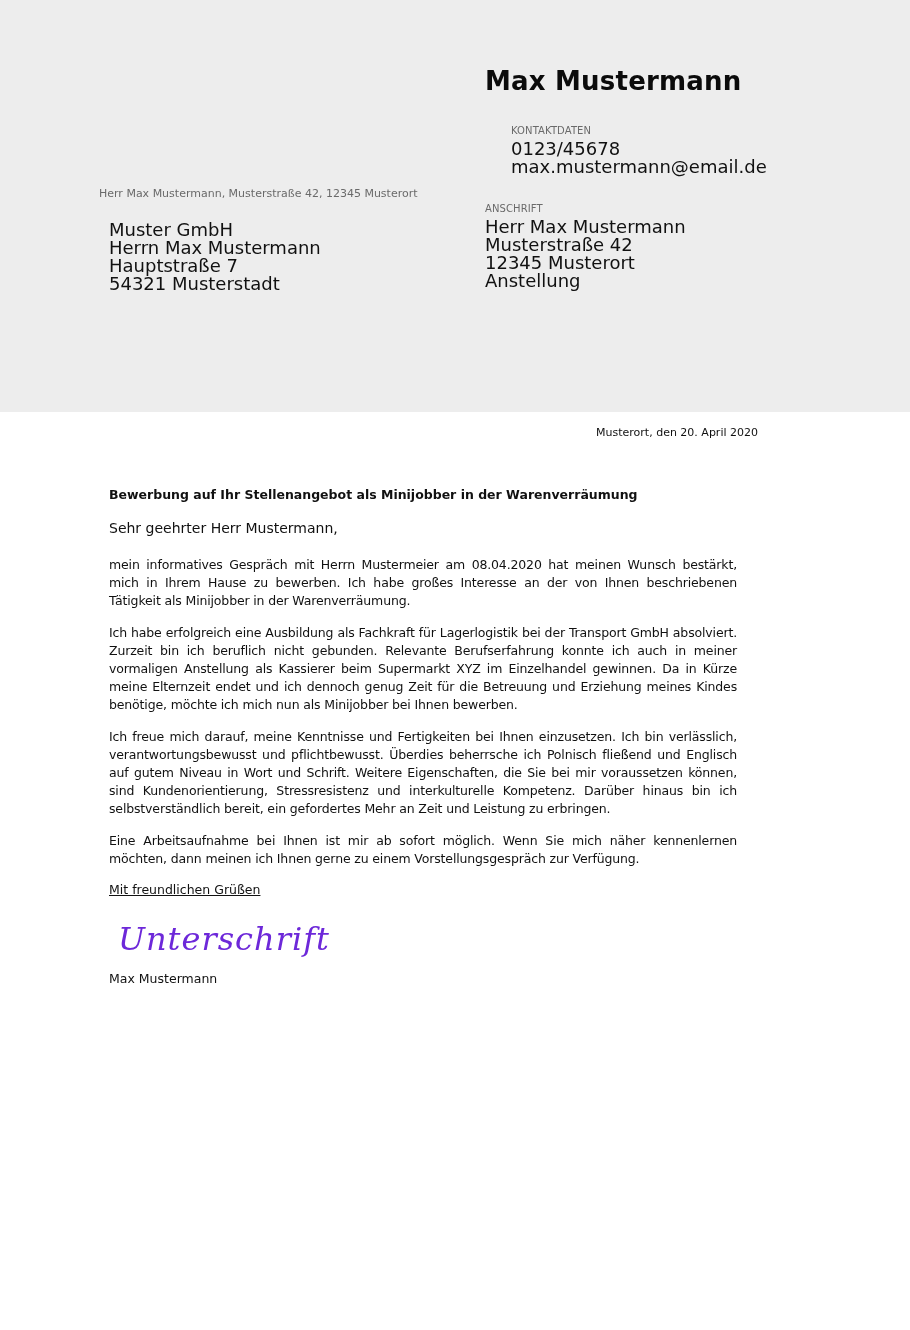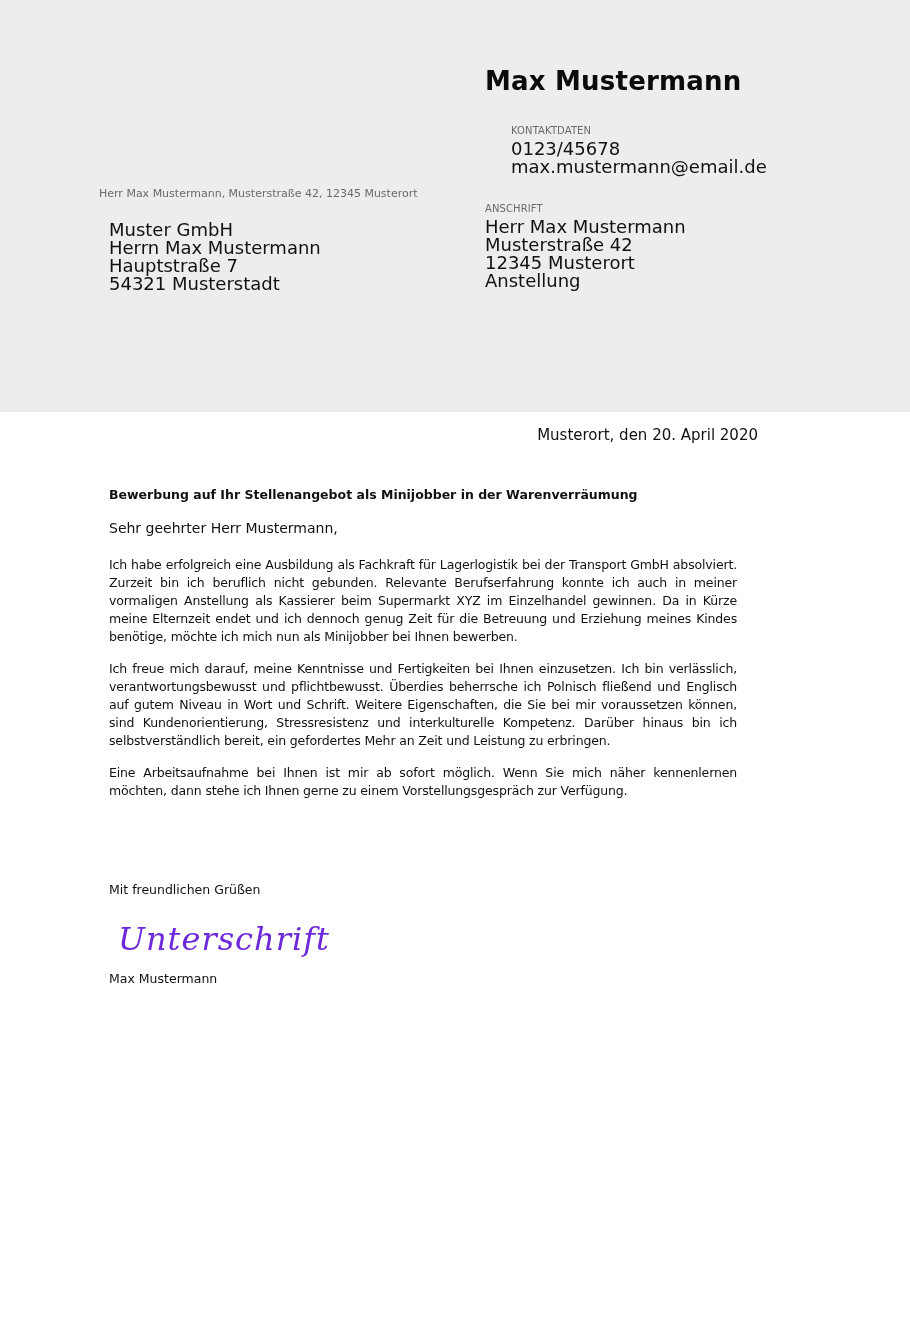--- a/index.html
+++ b/index.html
@@ -68,21 +68,21 @@
     .recipient-block {
       position: absolute;
       left: 109px;
       top: 205px;
       margin-top: 16px;
     }
     .date-line {
       position: absolute;
       right: 152px;
       top: 426px;
-      font-size: 15px;
+      font-size: 11px;
       white-space: nowrap;
     }
     .subject {
       position: absolute;
       left: 109px;
       top: 474px;
       font-size: 12.5px;
       font-weight: bold;
       white-space: nowrap;
       margin-top: 13px;
@@ -106,20 +106,21 @@
       line-height: 18px;
       text-align: justify;
       letter-spacing: -0.15px;
     }
     .closing {
       position: absolute;
       left: 109px;
       top: 882px;
       font-size: 12.5px;
       white-space: nowrap;
+      text-decoration: underline;
     }
     .signature {
       position: absolute;
       left: 118px;
       top: 920px;
       font-family: "DejaVu Serif", serif;
       font-style: italic;
       font-size: 32px;
       color: #6d28d9;
       white-space: nowrap;
@@ -163,22 +164,23 @@
   <div class="line">54321 Musterstadt</div>
 </div>
 
 <div class="date-line">Musterort, den 20. April 2020</div>
 
 <div class="subject">Bewerbung auf Ihr Stellenangebot als Minijobber in der Warenverräumung</div>
 
 <div class="salutation">Sehr geehrter Herr Mustermann,</div>
 
 <div class="body-text">
+  <p>mein informatives Gespräch mit Herrn Mustermeier am 08.04.2020 hat meinen Wunsch bestärkt, mich in Ihrem Hause zu bewerben. Ich habe großes Interesse an der von Ihnen beschriebenen Tätigkeit als Minijobber in der Warenverräumung.</p>
   <p>Ich habe erfolgreich eine Ausbildung als Fachkraft für Lagerlogistik bei der Transport GmbH absolviert. Zurzeit bin ich beruflich nicht gebunden. Relevante Berufserfahrung konnte ich auch in meiner vormaligen Anstellung als Kassierer beim Supermarkt XYZ im Einzelhandel gewinnen. Da in Kürze meine Elternzeit endet und ich dennoch genug Zeit für die Betreuung und Erziehung meines Kindes benötige, möchte ich mich nun als Minijobber bei Ihnen bewerben.</p>
   <p>Ich freue mich darauf, meine Kenntnisse und Fertigkeiten bei Ihnen einzusetzen. Ich bin verlässlich, verantwortungsbewusst und pflichtbewusst. Überdies beherrsche ich Polnisch fließend und Englisch auf gutem Niveau in Wort und Schrift. Weitere Eigenschaften, die Sie bei mir voraussetzen können, sind Kundenorientierung, Stressresistenz und interkulturelle Kompetenz. Darüber hinaus bin ich selbstverständlich bereit, ein gefordertes Mehr an Zeit und Leistung zu erbringen.</p>
-  <p>Eine Arbeitsaufnahme bei Ihnen ist mir ab sofort möglich. Wenn Sie mich näher kennenlernen möchten, dann stehe ich Ihnen gerne zu einem Vorstellungsgespräch zur Verfügung.</p>
+  <p>Eine Arbeitsaufnahme bei Ihnen ist mir ab sofort möglich. Wenn Sie mich näher kennenlernen möchten, dann meinen ich Ihnen gerne zu einem Vorstellungsgespräch zur Verfügung.</p>
 </div>
 
 <div class="closing">Mit freundlichen Grüßen</div>
 
 <div class="signature">Unterschrift</div>
 
 <div class="signer-name">Max Mustermann</div>
 
 </body></html>

